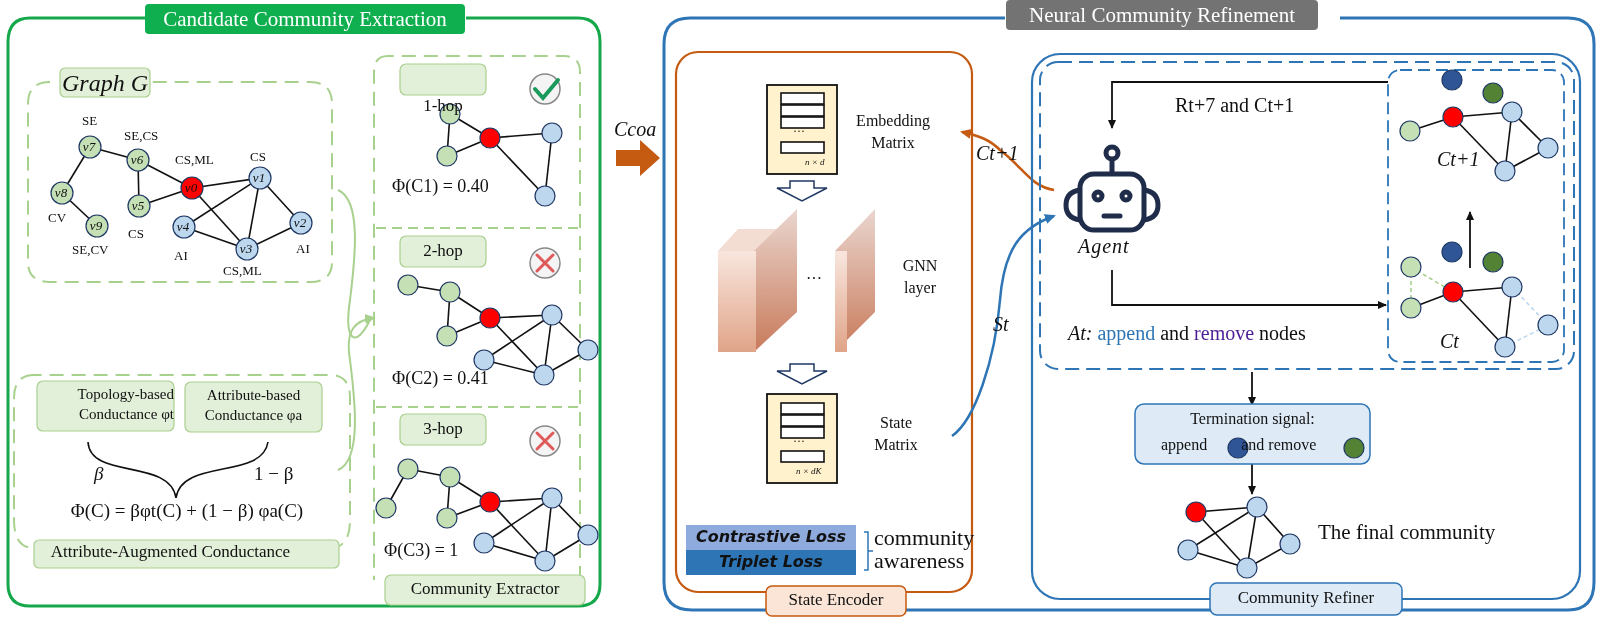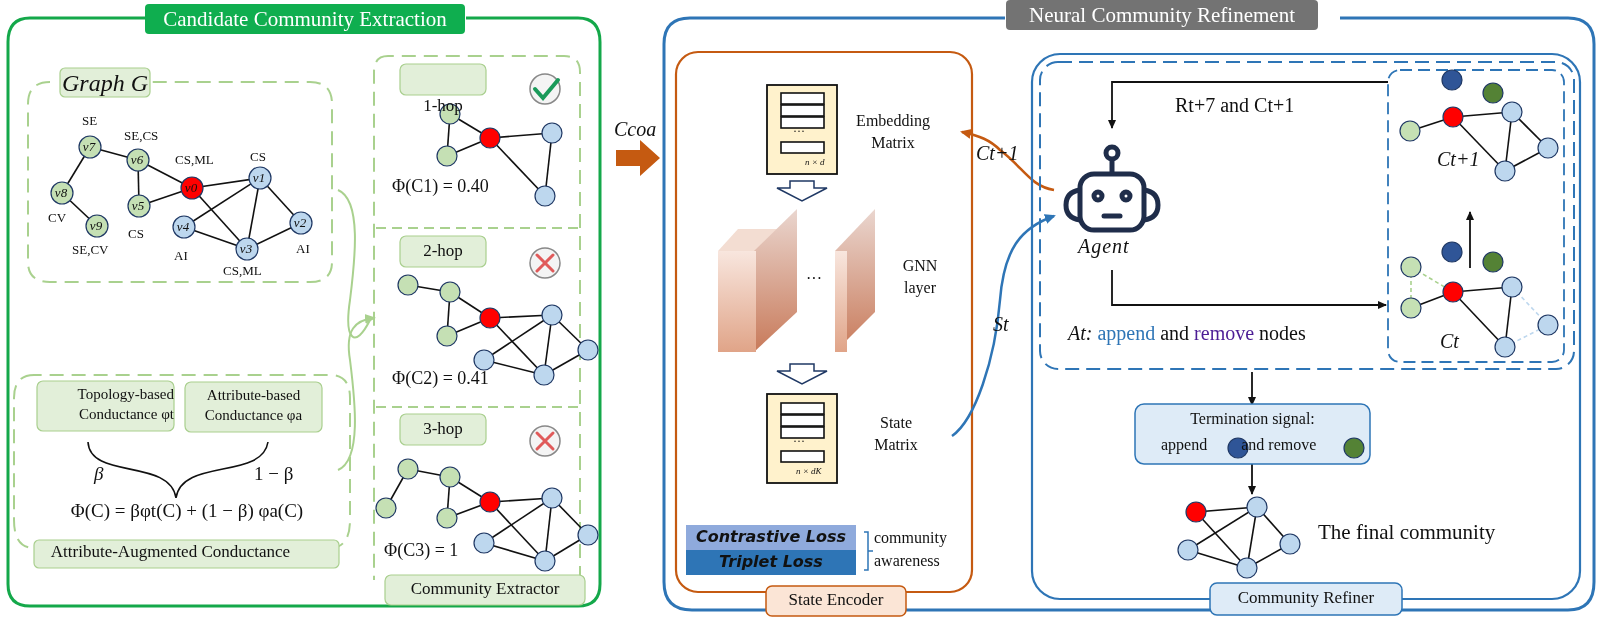--- a/index.html
+++ b/index.html
@@ -384,21 +384,21 @@
   <div>layer</div>
 </div>
 <div class="abs" style="left:793px;top:434px;font-size:12px;">···</div>
 <div class="abs" style="left:796px;top:466px;font-size:9px;font-style:italic;">n × dK</div>
 <div class="abs" style="left:866px;top:412px;width:60px;text-align:center;font-size:16px;line-height:22px;">
   <div>State</div>
   <div>Matrix</div>
 </div>
 <div class="abs" style="left:686px;top:527px;width:170px;text-align:center;font-size:16px;font-weight:bold;font-style:italic;font-family:'DejaVu Sans',sans-serif;color:#111;">Contrastive Loss</div>
 <div class="abs" style="left:686px;top:552px;width:170px;text-align:center;font-size:16px;font-weight:bold;font-style:italic;font-family:'DejaVu Sans',sans-serif;color:#111;">Triplet Loss</div>
-<div class="abs" style="left:874px;top:526px;font-size:16px;line-height:23px;">
+<div class="abs" style="left:874px;top:526px;font-size:22px;line-height:23px;">
   <div>community</div>
   <div>awareness</div>
 </div>
 <div class="abs" style="left:766px;top:590px;width:140px;text-align:center;font-size:17px;">State Encoder</div>
 
 <div class="abs math" style="left:976px;top:142px;font-size:20px;">Ct+1</div>
 <div class="abs math" style="left:993px;top:313px;font-size:20px;">St</div>
 
 <div class="abs math" style="left:1078px;top:235px;font-size:20px;letter-spacing:1px;">Agent</div>
 <div class="abs" style="left:1175px;top:94px;font-size:20px;">Rt+7 and Ct+1</div>

